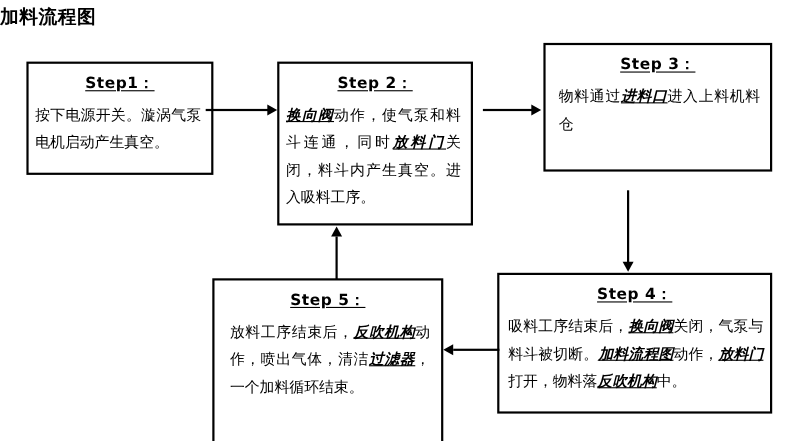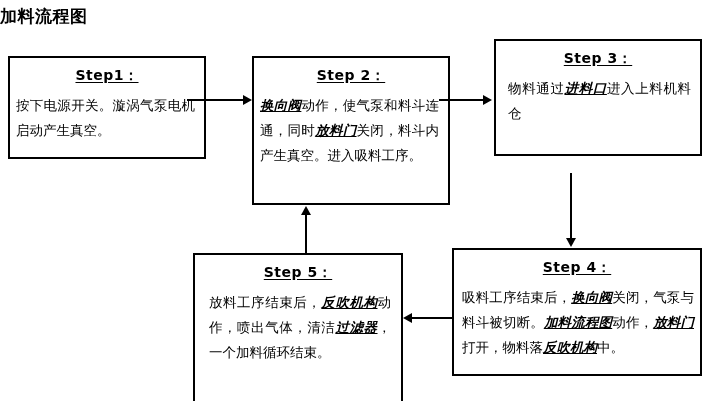--- a/index.html
+++ b/index.html
@@ -62,22 +62,22 @@
   }
   .node-body em {
     font-style: italic;
     font-weight: bold;
     text-decoration: underline;
     text-underline-offset: 1px;
     font-family: "DejaVu Sans", "Liberation Sans", sans-serif;
   }
 
   
-  #node-step1 { left: 8px;  top: 56px;  width: 198px; height: 103px; }
-  #node-step2 { left: 252px; top: 56px;  width: 198px; height: 149px; }
+  #node-step1 { left: 24px;  top: 56px;  width: 170px; height: 103px; }
+  #node-step2 { left: 252px; top: 56px;  width: 178px; height: 149px; }
   #node-step3 { left: 494px; top: 39px;  width: 208px; height: 117px; }
   #node-step5 { left: 193px; top: 253px; width: 210px; height: 172px; }
   #node-step4 { left: 452px; top: 248px; width: 250px; height: 128px; }
 
   #node-step3 .node-body { padding-left: 12px; }
   #node-step4 .node-body { padding: 0 6px 0 8px; }
   #node-step5 .node-body { padding: 0 10px 0 14px; }
 
   
   .conn {

